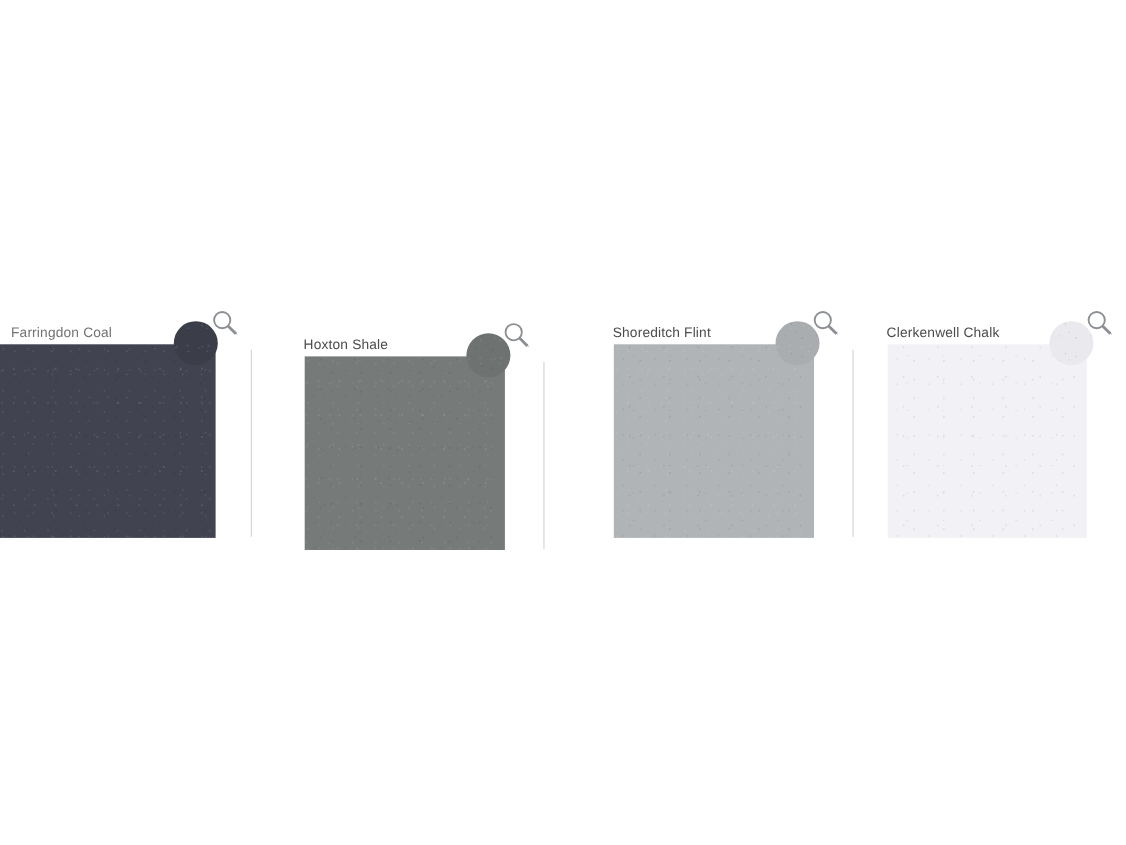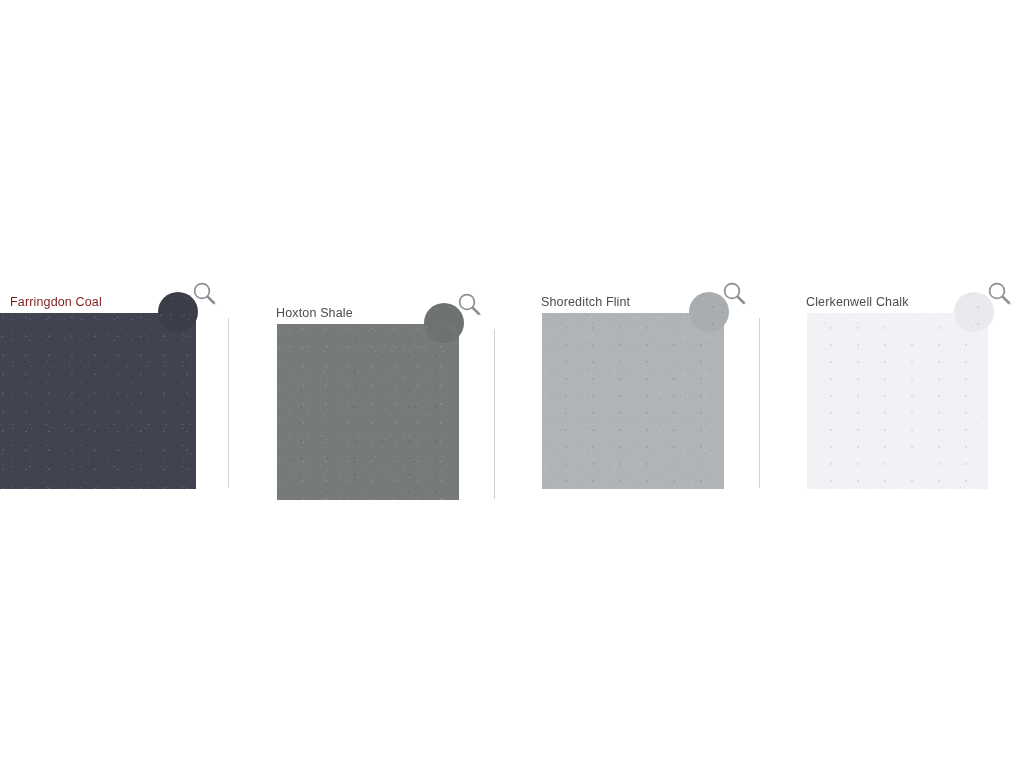--- a/index.html
+++ b/index.html
@@ -90,42 +90,42 @@
     width: 1px;
     height: 170px;
     background: #d2d2d4;
   }
 </style>
 </head>
 <body>
 
 <div id="swatch-strip">
     <div class="swatch-card" style="left: 0px; width: 1024px;">
-      <div class="swatch-label" style="left: 10px; color: #7f1d1d;">Farringdon Coal</div>
+      <div class="swatch-label" style="left: 10px; color: #737373;">Farringdon Coal</div>
       <div class="swatch-tile" style="left: 0px; width: 196px; background: rgb(65, 68, 80);"></div>
       <div class="swatch-dot" style="left: 158px; background: rgb(59, 62, 73);"></div>
       <div class="magnifier-icon" style="left: 190px;"><svg viewBox="0 0 30 30" width="30" height="30" aria-hidden="true">
           <circle cx="12" cy="11" r="7.4" fill="none" stroke="#8c8f94" stroke-width="1.7"></circle>
           <line x1="17.3" y1="16.3" x2="24.5" y2="23.5" stroke="#8c8f94" stroke-width="2.6" stroke-linecap="butt"></line>
           <polygon points="23.3,21.6 26.2,25.2 24.8,22.2" fill="#8c8f94"></polygon>
         </svg></div>
       <div class="divider" style="left: 228px; background: rgb(210, 210, 212);"></div>
     </div>
     <div class="swatch-card" style="left: 0px; width: 1024px; margin-top: 11px;">
       <div class="swatch-label" style="left: 276px; color: rgb(76, 76, 76);">Hoxton Shale</div>
       <div class="swatch-tile" style="left: 277px; width: 182px; background: rgb(118, 122, 121);"></div>
       <div class="swatch-dot" style="left: 424px; background: rgb(110, 114, 113);"></div>
       <div class="magnifier-icon" style="left: 455px;"><svg viewBox="0 0 30 30" width="30" height="30" aria-hidden="true">
           <circle cx="12" cy="11" r="7.4" fill="none" stroke="#8c8f94" stroke-width="1.7"></circle>
           <line x1="17.3" y1="16.3" x2="24.5" y2="23.5" stroke="#8c8f94" stroke-width="2.6" stroke-linecap="butt"></line>
           <polygon points="23.3,21.6 26.2,25.2 24.8,22.2" fill="#8c8f94"></polygon>
         </svg></div>
       <div class="divider" style="left: 494px; background: rgb(210, 210, 212);"></div>
     </div>
-    <div class="swatch-card" style="left: 0px; width: 858px;">
+    <div class="swatch-card" style="left: 16px; width: 858px;">
       <div class="swatch-label" style="left: 541px; color: rgb(76, 76, 76);">Shoreditch Flint</div>
       <div class="swatch-tile" style="left: 542px; width: 182px; background: rgb(176, 180, 183);"></div>
       <div class="swatch-dot" style="left: 689px; background: rgb(169, 173, 176);"></div>
       <div class="magnifier-icon" style="left: 720px;"><svg viewBox="0 0 30 30" width="30" height="30" aria-hidden="true">
           <circle cx="12" cy="11" r="7.4" fill="none" stroke="#8c8f94" stroke-width="1.7"></circle>
           <line x1="17.3" y1="16.3" x2="24.5" y2="23.5" stroke="#8c8f94" stroke-width="2.6" stroke-linecap="butt"></line>
           <polygon points="23.3,21.6 26.2,25.2 24.8,22.2" fill="#8c8f94"></polygon>
         </svg></div>
       <div class="divider" style="left: 759px; background: rgb(210, 210, 212);"></div>
     </div>

